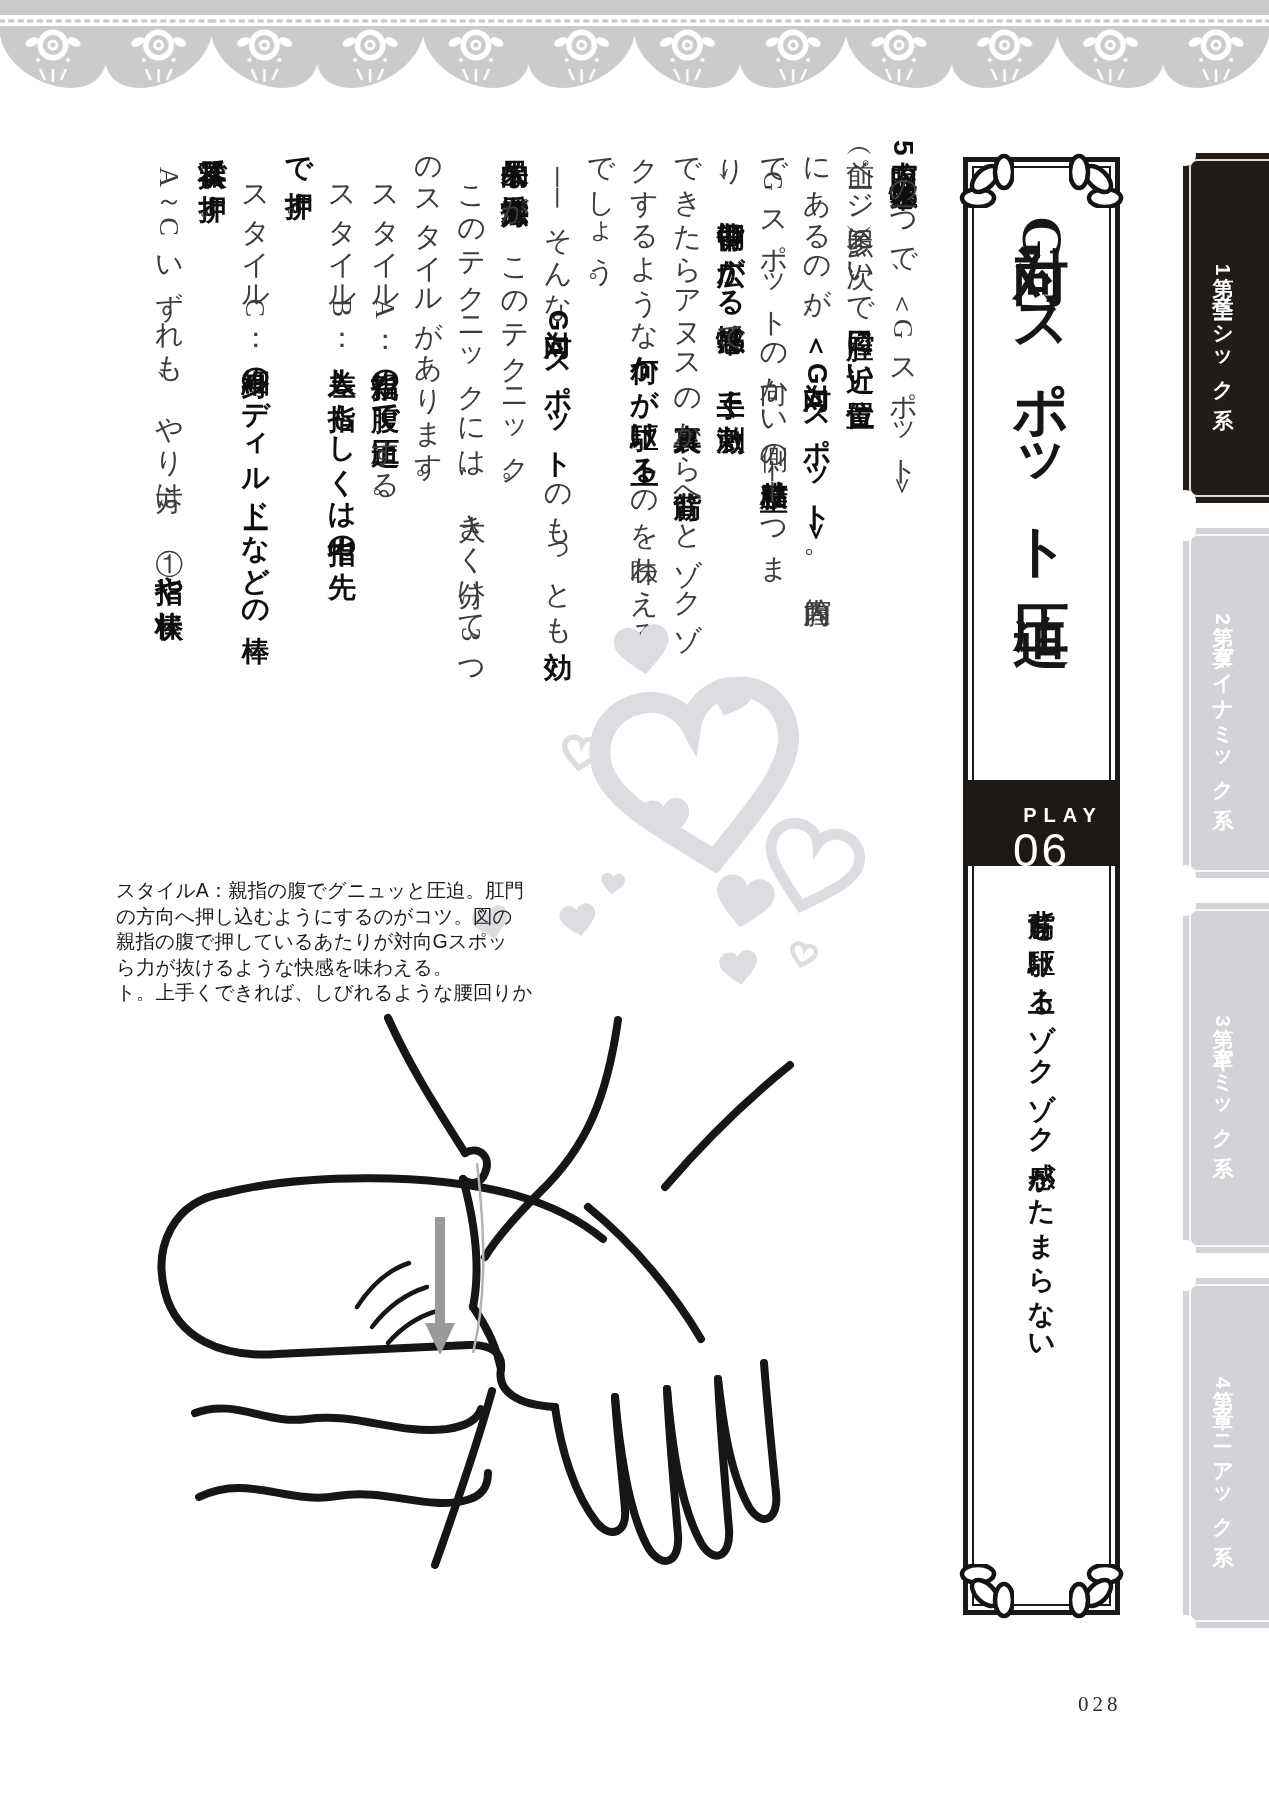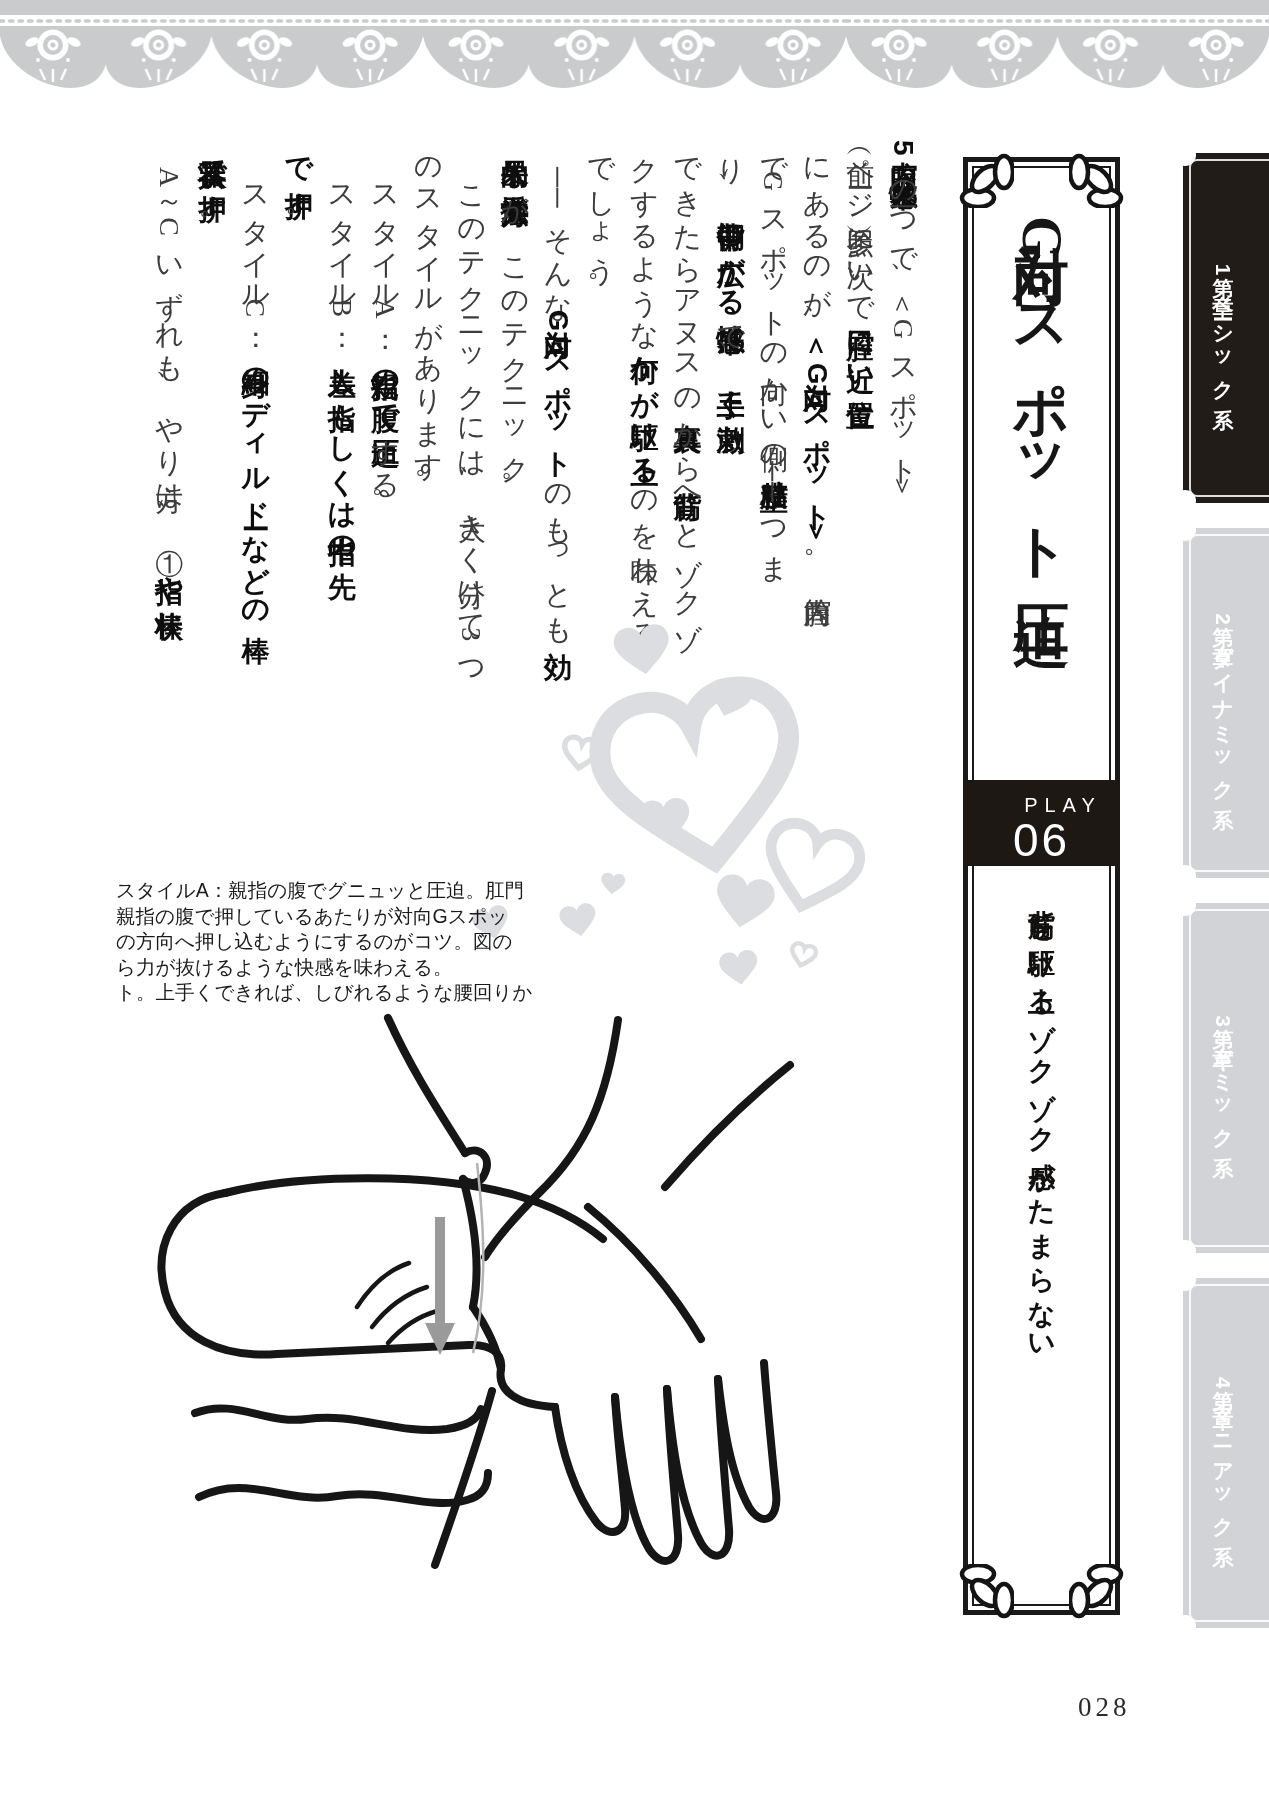--- a/index.html
+++ b/index.html
@@ -36,21 +36,21 @@
   .corner.bl{left:-20px;bottom:-20px;transform:scaleY(-1);}
   .corner.br{right:-20px;bottom:-20px;transform:scale(-1,-1);}
 
   #main-title{position:absolute;top:36px;left:50%;transform:translateX(-50%);
         writing-mode:vertical-rl;white-space:nowrap;
         font-family:"Liberation Serif",serif;font-weight:700;font-size:56px;
         letter-spacing:9px;color:#161616;}
   #play-badge{position:absolute;left:-5px;right:-5px;top:618px;height:86px;
         background:#1d1814;color:#fff;text-align:center;
         font-family:"Liberation Sans",sans-serif;}
-  #play-badge .play{font-size:20px;letter-spacing:7px;font-weight:400;margin-top:14px;padding-left:43px;}
+  #play-badge .play{font-size:20px;letter-spacing:7px;font-weight:700;margin-top:24px;padding-left:43px;}
   #play-badge .num{font-size:46px;font-weight:400;line-height:1.0;letter-spacing:3px;}
   #subtitle{position:absolute;top:726px;left:50%;transform:translateX(-50%);
         writing-mode:vertical-rl;white-space:nowrap;
         font-family:"Liberation Sans",sans-serif;font-weight:700;font-size:27px;
         letter-spacing:3.5px;color:#131010;}
 
   
   #body-cols{left:144px;top:138px;width:778px;height:585px;
         writing-mode:vertical-rl;}
   .vcol{block-size:43.2px;font-size:28px;color:#3d3d3d;letter-spacing:1px;
@@ -61,21 +61,21 @@
   
   #caption{left:116px;top:878px;width:420px;z-index:3;
         font-family:"Liberation Sans",sans-serif;font-weight:400;
         font-size:19.5px;line-height:25.5px;color:#1b1b1b;}
 
   
   #hearts{left:430px;top:590px;width:460px;height:485px;z-index:1;}
   #illustration{left:135px;top:1005px;width:665px;height:660px;z-index:2;}
 
   
-  #page-num{left:1078px;top:1692px;font-size:27px;letter-spacing:4px;color:#2b2b2b;
+  #page-num{left:1078px;top:1692px;font-size:21px;letter-spacing:4px;color:#2b2b2b;
         font-family:"Liberation Serif",serif;}
 </style>
 </head>
 <body>
 
 <svg id="lace" class="abs" width="1269" height="100" viewBox="0 0 1269 100">
   <defs>
     <pattern id="lacetile" x="0" y="0" width="211.5" height="100" patternUnits="userSpaceOnUse">
       <rect x="-1" y="0" width="214" height="15" fill="#c9cbcd"></rect>
       <line x1="0" y1="21" x2="212" y2="21" stroke="#c9cbcd" stroke-width="3.5" stroke-dasharray="3.5 6" stroke-linecap="round"></line>
@@ -191,22 +191,22 @@
     <div class="vcol indent"><span>スタイルA：</span><span class="b">親指の腹で圧迫</span><span>する。</span></div>
     <div class="vcol indent"><span>スタイルB：</span><span class="b">人差し指もしくは中指の先</span></div>
     <div class="vcol"><span class="b">で押す</span><span>。</span></div>
     <div class="vcol indent"><span>スタイルC：</span><span class="b">細身のディルドーなどの棒</span></div>
     <div class="vcol"><span class="b">状器具で押す</span><span>。</span></div>
     <div class="vcol indent"><span>A～Cいずれも、やり方は、①</span><span class="b">指や棒状</span></div>
   </div>
 
 <div id="caption" class="abs">
     <div>スタイルA：親指の腹でグニュッと圧迫。肛門</div>
+    <div>の方向へ押し込むようにするのがコツ。図の</div>
     <div>親指の腹で押しているあたりが対向Gスポッ</div>
-    <div>の方向へ押し込むようにするのがコツ。図の</div>
     <div>ら力が抜けるような快感を味わえる。</div>
     <div>ト。上手くできれば、しびれるような腰回りか</div>
   </div>
 
 <svg id="hearts" class="abs" width="460" height="485" viewBox="0 0 460 485">
   <defs>
     <path id="heart" d="M50,88 C20,62 0,45 0,27 C0,10 12,0 27,0 C38,0 47,7 50,16
                        C53,7 62,0 73,0 C88,0 100,10 100,27 C100,45 80,62 50,88 Z"></path>
   </defs>
   <g>

